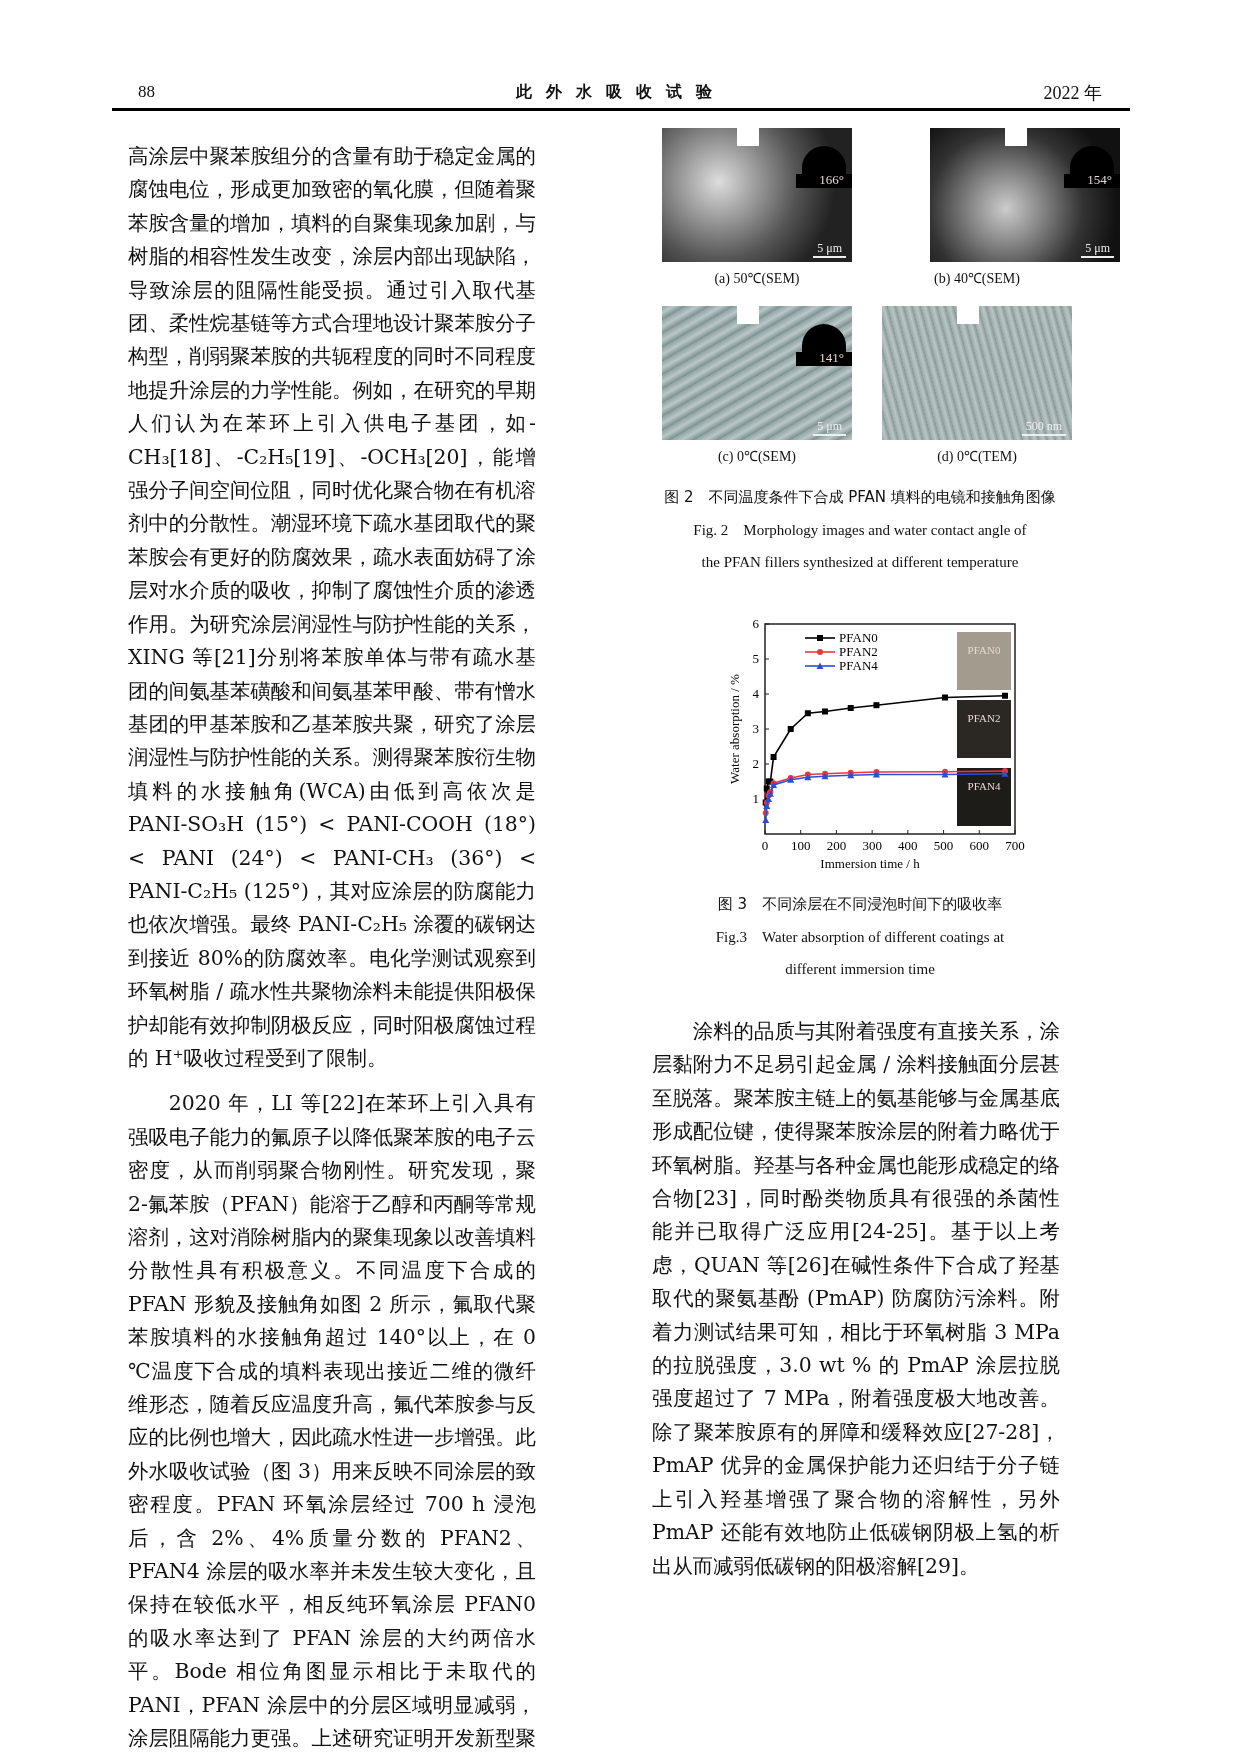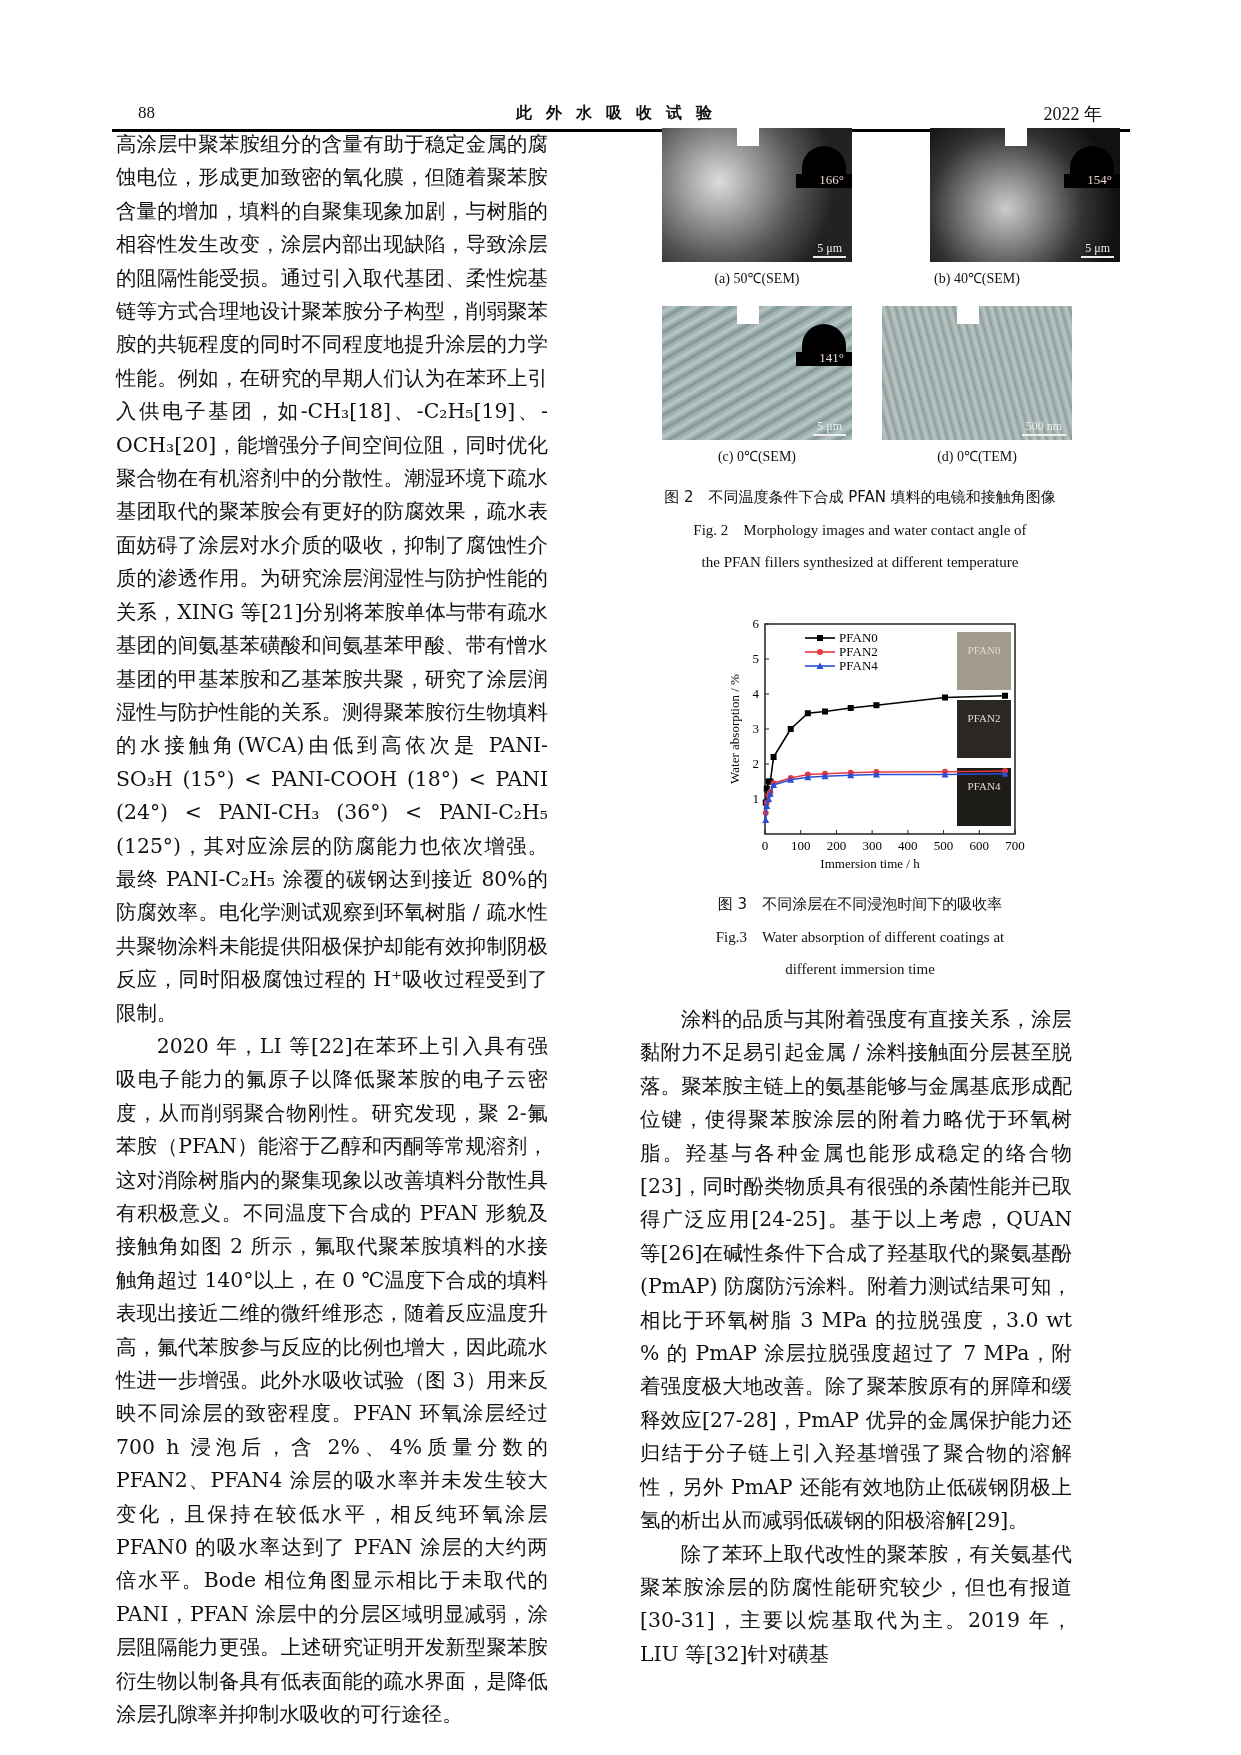--- a/index.html
+++ b/index.html
@@ -1,27 +1,27 @@
 <!DOCTYPE html>
 <html><head>
 <meta charset="utf-8">
 <style>
   html, body { margin: 0; padding: 0; background: #ffffff; }
   body { width: 1241px; height: 1755px; position: relative; overflow: hidden;
          font-family: "DejaVu Serif", "Liberation Serif", serif; color: #111; }
-  .header { position: absolute; left: 112px; top: 80px; width: 1018px; height: 34px; margin-top: 21px; }
+  .header { position: absolute; left: 112px; top: 80px; width: 1018px; height: 34px; }
   .header .pno { position: absolute; left: 26px; top: 2px; font-size: 17px; font-family: "Liberation Serif", serif; }
   .header .jname { position: absolute; left: 0; right: 0; top: 2px; text-align: center; font-size: 16px; letter-spacing: 14px; font-family: "DejaVu Sans", sans-serif; font-weight: bold; }
   .header .year { position: absolute; right: 28px; top: 1px; font-size: 18px; font-family: "Liberation Serif", serif; }
   .header .rule { position: absolute; left: 0; right: 0; top: 28px; height: 3px; background: #000; }
 
   .col { position: absolute; font-size: 20.4px; line-height: 33.4px; text-align: justify; }
   .col-left { left: 116px; top: 128px; width: 432px; }
   .col-right { left: 640px; top: 1003px; width: 432px; }
-  .col p { margin: 0; text-indent: 0; }
+  .col p { margin: 12px; text-indent: 0; }
   .col p.indent { text-indent: 2em; }
 
   .fig2 { position: absolute; left: 662px; top: 128px; width: 440px; }
   .panel { position: absolute; width: 190px; height: 134px; background: #555; overflow: hidden; }
   .panel .notch { position: absolute; top: 0; left: 75px; width: 22px; height: 18px; background: #fff; }
   .panel .drop { position: absolute; right: 6px; top: 18px; width: 44px; height: 34px; background: #000; border-radius: 22px 22px 0 0; }
   .panel .dropbase { position: absolute; right: 0; top: 46px; width: 56px; height: 14px; background: #000; }
   .panel .angle { position: absolute; right: 8px; top: 44px; font-size: 13px; color: #e8d6d0; font-family: "Liberation Serif", serif; }
   .panel .scale { position: absolute; right: 6px; bottom: 4px; font-size: 12px; color: #eee; font-family: "Liberation Serif", serif; border-bottom: 2px solid #eee; padding: 0 4px; }
   .pa { left: 0; top: 0; background: radial-gradient(circle at 30% 40%, #ddd 0, #999 25%, #555 50%, #222 75%); }
@@ -177,14 +177,13 @@
     <polygon points="105,62.5 101.5,69 108.5,69" fill="#2a4fd6"></polygon>
     <text x="124" y="70" font-size="13" class="chart-text">PFAN4</text>
   </svg>
 
 <div class="cap zh" style="top:895px">图 3　不同涂层在不同浸泡时间下的吸收率</div>
 <div class="cap" style="top:928px">Fig.3　Water absorption of different coatings at</div>
 <div class="cap" style="top:961px">different immersion time</div>
 
 <div class="col col-right">
   <p class="indent">涂料的品质与其附着强度有直接关系，涂层黏附力不足易引起金属 / 涂料接触面分层甚至脱落。聚苯胺主链上的氨基能够与金属基底形成配位键，使得聚苯胺涂层的附着力略优于环氧树脂。羟基与各种金属也能形成稳定的络合物[23]，同时酚类物质具有很强的杀菌性能并已取得广泛应用[24-25]。基于以上考虑，QUAN 等[26]在碱性条件下合成了羟基取代的聚氨基酚 (PmAP) 防腐防污涂料。附着力测试结果可知，相比于环氧树脂 3 MPa 的拉脱强度，3.0 wt % 的 PmAP 涂层拉脱强度超过了 7 MPa，附着强度极大地改善。除了聚苯胺原有的屏障和缓释效应[27-28]，PmAP 优异的金属保护能力还归结于分子链上引入羟基增强了聚合物的溶解性，另外 PmAP 还能有效地防止低碳钢阴极上氢的析出从而减弱低碳钢的阳极溶解[29]。</p>
-  <p class="indent">除了苯环上取代改性的聚苯胺，有关氨基代聚苯胺涂层的防腐性能研究较少，但也有报道[30-31]，主要以烷基取代为主。2019 年，LIU 等[32]针对磺基</p>
 </div>
 
 </body></html>

